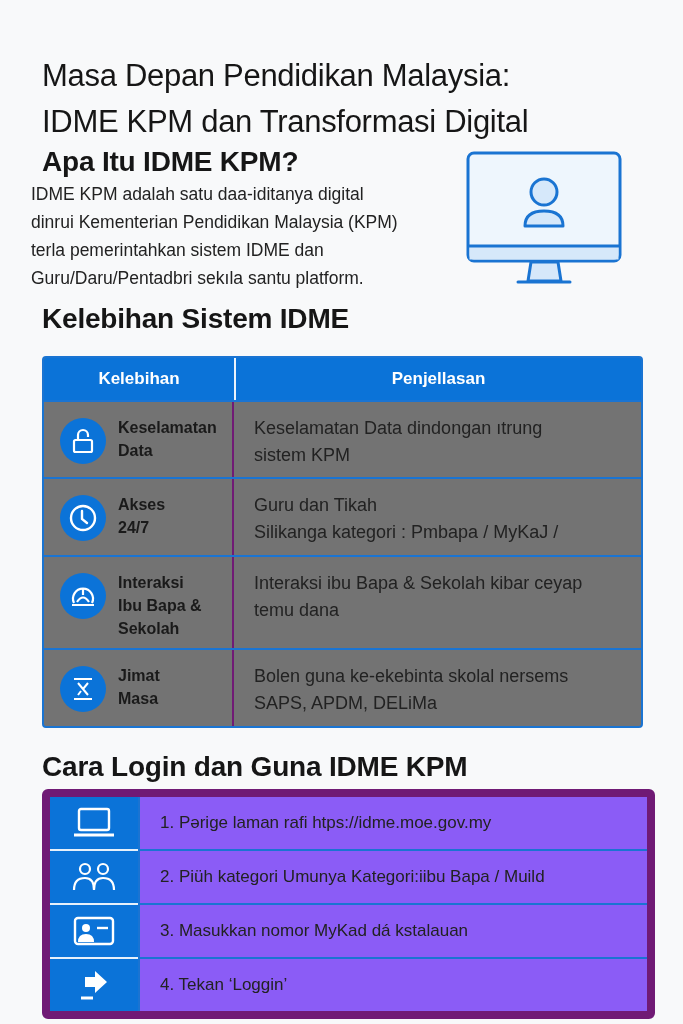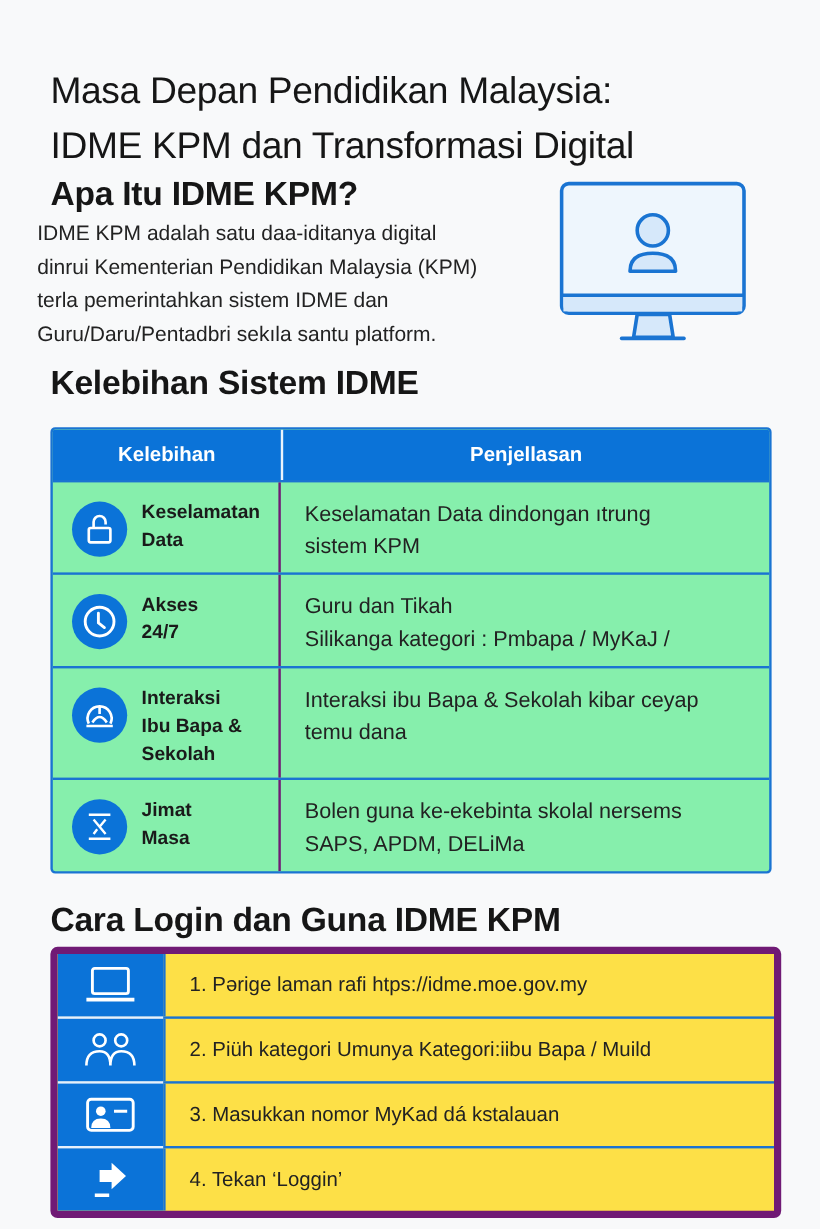--- a/index.html
+++ b/index.html
@@ -21,21 +21,21 @@
     letter-spacing: -0.2px;
   }
   .intro {
     position: absolute; left: 31px; top: 180px; width: 400px;
     font-size: 17.5px; line-height: 28px; color: #222;
   }
   .monitor { position: absolute; left: 466px; top: 150px; }
 
   .table1 {
     position: absolute; left: 42px; top: 356px; width: 597px;
-    border: 2px solid #1a74d2; border-radius: 4px; background: #86efac;
+    border: 2px solid #1a74d2; border-radius: 4px; background: #737373;
     overflow: hidden;
   }
   .t1-head { display: flex; background: #0b73d8; height: 42px; }
   .t1-head div {
     color: #fff; font-weight: bold; font-size: 17px;
     display: flex; align-items: center; justify-content: center;
   }
   .c1 { width: 190px; border-right: 2px solid #701a75; flex: none; }
   .c2 { flex: 1; }
   .t1-head .c1 { border-right: 2px solid #eaf3fc; }
@@ -45,21 +45,21 @@
   .circ {
     width: 46px; height: 46px; border-radius: 50%; background: #0b73d8; flex: none;
     display: flex; align-items: center; justify-content: center; margin-top: 2px;
   }
   .feat {
     margin-left: 12px; font-weight: bold; font-size: 16px; line-height: 23px; color: #1a1a1a;
   }
 
   .table2 {
     position: absolute; left: 42px; top: 789px; width: 597px;
-    border: 6px solid #701a75; border-radius: 6px; background: #fde047; overflow: hidden;
+    border: 8px solid #701a75; border-radius: 6px; background: #8b5cf6; overflow: hidden;
   }
   .t2-row { display: flex; height: 52px; }
   .t2-row + .t2-row { border-top: 2px solid #1a74d2; }
   .t2-icon {
     width: 88px; flex: none; background: #0b73d8;
     display: flex; align-items: center; justify-content: center;
   }
   .t2-row + .t2-row .t2-icon { border-top: 2px solid #e6f0fb; margin-top: -2px; }
   .t2-text {
     flex: 1; display: flex; align-items: center; padding-left: 20px;

